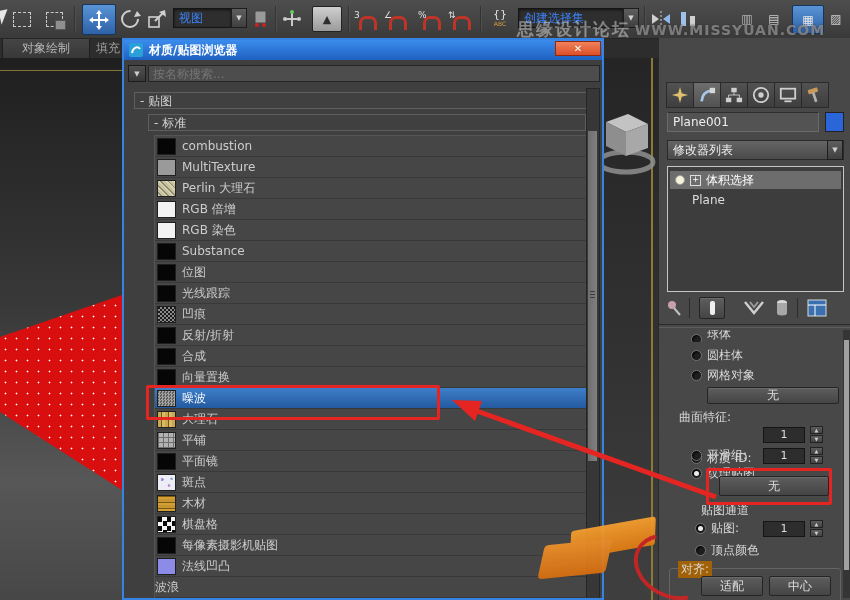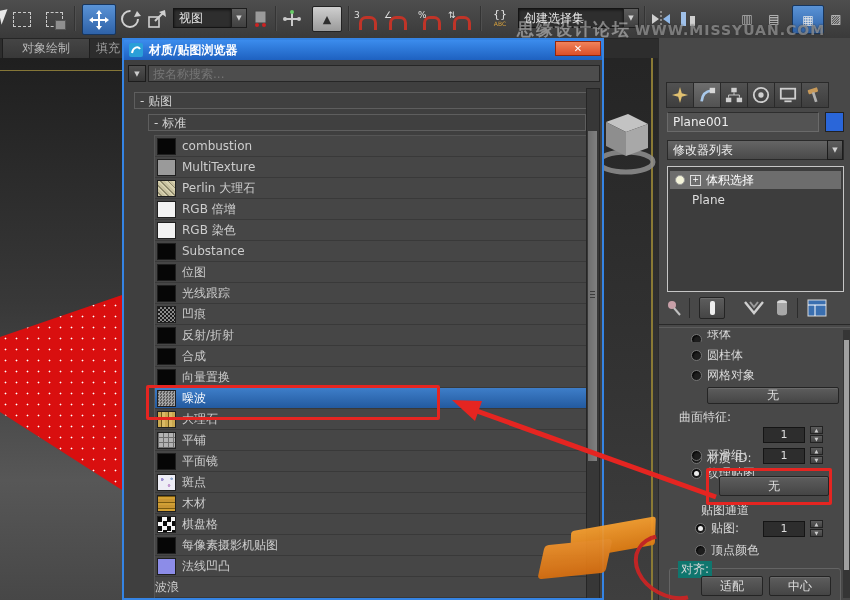--- a/index.html
+++ b/index.html
@@ -5,21 +5,21 @@
   html,body{margin:0;padding:0;background:#222;}
   .root{position:relative;width:850px;height:600px;overflow:hidden;background:#3c3c3c;
         font-family:"DejaVu Sans","Liberation Sans",sans-serif;font-size:12px;color:#ccc;}
   .abs{position:absolute;}
   
   .toolbar{left:0;top:0;width:850px;height:38px;background:linear-gradient(#4e4e4e,#3a3a3a);
            border-bottom:1px solid #262626;z-index:5;}
   .sep{position:absolute;top:6px;width:2px;height:25px;background:linear-gradient(90deg,#262626,#5d5d5d);}
   .mini{position:absolute;top:6px;width:24px;height:26px;display:flex;align-items:center;justify-content:center;color:#cfcfcf;}
   .fld{position:absolute;background:#2e2e2e;border:1px solid #141414;box-shadow:inset 0 1px 3px rgba(0,0,0,.6);
-       color:#e5e5e5;display:flex;align-items:center;padding:0 5px;height:20px;box-sizing:border-box;}
+       color:#3b82f6;display:flex;align-items:center;padding:0 5px;height:20px;box-sizing:border-box;}
   .darr{position:absolute;background:linear-gradient(#5e5e5e,#404040);border:1px solid #1d1d1d;width:16px;height:20px;
         display:flex;align-items:center;justify-content:center;font-size:7px;color:#d0d0d0;box-sizing:border-box;}
   .magnet{width:12px;height:11px;border:3px solid #c03428;border-bottom:none;border-radius:7px 7px 0 0;position:relative;margin-top:8px;}
   .maglbl{position:absolute;top:-9px;left:-8px;font-size:9px;color:#e0e0e0;}
   .dashedbox{border:1px dashed #c9c9c9;}
   .toolbtn{position:absolute;background:linear-gradient(#6a6a6a,#4c4c4c);border:1px solid #222;border-radius:2px;
            display:flex;align-items:center;justify-content:center;color:#e8e8e8;}
   .bluebtn{background:linear-gradient(#5a93d6,#2e62a8)!important;border:1px solid #17365e!important;}
   
   .tabrow{left:0;top:38px;width:850px;height:20px;background:#2d2d2d;z-index:4;}
@@ -79,21 +79,21 @@
   .radio.on{position:relative;}
   .radio.on::after{content:"";position:absolute;left:2px;top:2px;width:5px;height:5px;border-radius:50%;background:#ececec;}
   .btn{position:absolute;background:linear-gradient(#5d5d5d,#454545);border:1px solid #242424;border-radius:2px;
        color:#dedede;display:flex;align-items:center;justify-content:center;box-shadow:inset 0 1px 0 rgba(255,255,255,.09);box-sizing:border-box;}
   .numf{width:42px;height:16px;background:#2d2d2d;border:1px solid #151515;color:#ddd;font-size:11px;
         display:flex;align-items:center;justify-content:center;box-sizing:border-box;}
   .spcol{display:flex;flex-direction:column;gap:1px;}
   .spinb{width:13px;height:8px;background:linear-gradient(#5d5d5d,#434343);border:1px solid #222;font-size:5px;
          color:#ccc;display:flex;align-items:center;justify-content:center;box-sizing:border-box;}
   .groupbox{position:absolute;border:1px solid #646464;border-radius:3px;}
-  .glegend{position:absolute;top:-8px;left:8px;background:#0f766e;padding:0 3px;color:#d8d8d8;}
+  .glegend{position:absolute;top:-8px;left:8px;background:#a16207;padding:0 3px;color:#d8d8d8;}
   .pscroll{position:absolute;right:1px;top:292px;width:7px;height:268px;background:#353535;}
   .pthumb{position:absolute;left:1px;top:10px;width:5px;height:230px;background:#a0a0a0;}
   
   .annbox{position:absolute;border:3px solid #e52521;border-radius:2px;z-index:60;pointer-events:none;}
   .ovl{position:absolute;left:0;top:0;z-index:60;pointer-events:none;}
   .wmtop{position:absolute;left:517px;top:18px;z-index:45;pointer-events:none;white-space:nowrap;}
   .wmtop .cn{font-size:17px;font-weight:bold;letter-spacing:2px;color:rgba(255,255,255,.42);}
   .wmtop .url{font-size:14px;font-weight:bold;letter-spacing:1px;color:rgba(240,240,240,.38);text-shadow:0 0 2px #333;}
   .wmbot{position:absolute;left:540px;top:522px;width:210px;height:78px;z-index:55;pointer-events:none;opacity:.93;}
   .wb1{position:absolute;left:2px;top:20px;width:66px;height:34px;background:linear-gradient(#f0922a,#d86f10);

